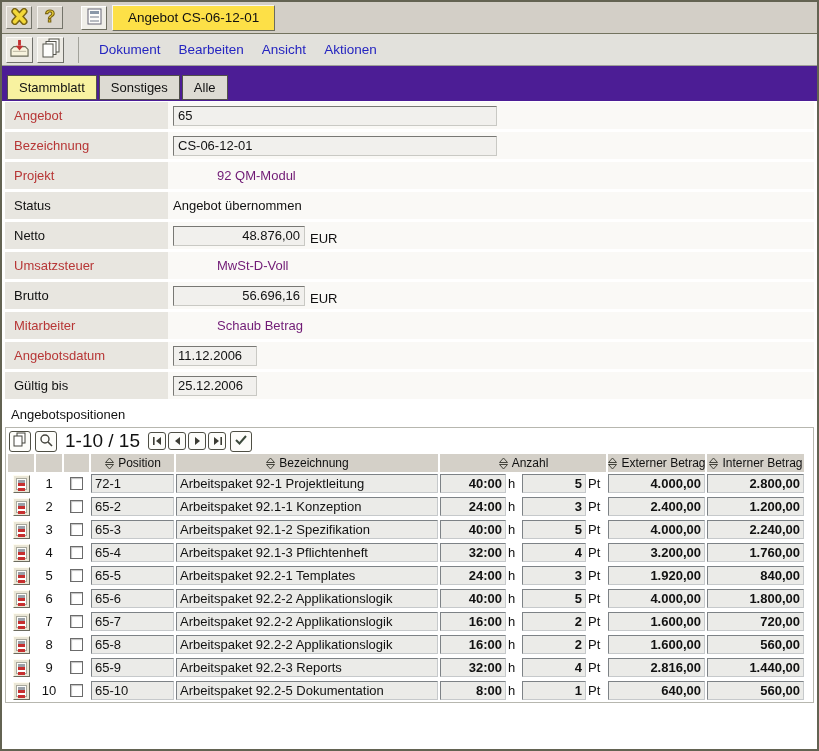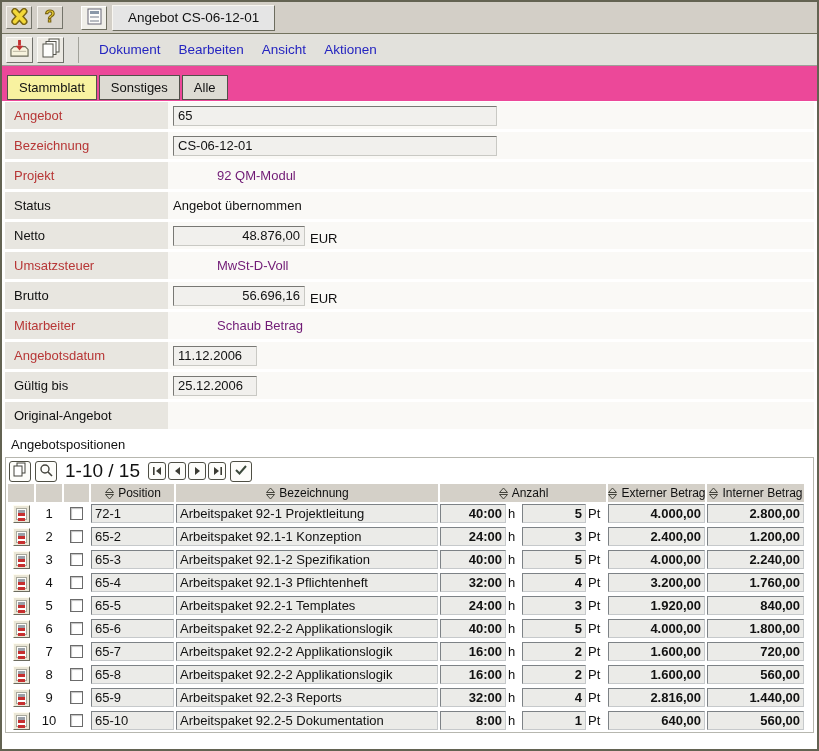--- a/index.html
+++ b/index.html
@@ -25,40 +25,40 @@
     border:1px solid; border-color:#f5f3ee #74746a #74746a #f5f3ee;
     display:flex; align-items:center; justify-content:center; cursor:default;
   }
   .doc-btn{
     margin-left:13px; width:26px; height:24px; background:#f0efe9;
     border:1px solid; border-color:#fff #6e6e60 #6e6e60 #fff;
     display:flex; align-items:center; justify-content:center;
   }
   .title-tab{
     height:26px; display:flex; align-items:center; padding:0 15px;
-    background:#e5e5e5; border:1px solid;
+    background:#fde047; border:1px solid;
     border-color:#f8f6f1 #6c6c5e #6c6c5e #f8f6f1;
     font-size:13.5px; white-space:nowrap;
   }
   
   .menubar{
     height:32px; flex:none; background:#e2e1dc;
     border-bottom:1px solid #9e9e98;
     display:flex; align-items:center; padding:0 4px; gap:4px;
   }
   .mb-btn{
     width:27px; height:26px; background:#eceae3;
     border:1px solid; border-color:#fbfaf6 #70706a #70706a #fbfaf6;
     display:flex; align-items:center; justify-content:center;
   }
   .mb-sep{ width:1px; height:26px; background:#a2a29a; margin:0 7px 0 10px; }
   .menu-wrap{ display:flex; }
   .menu-item{ color:#2424c0; margin:0 9px; font-size:13.5px; cursor:default; }
   
-  .tabrow{ flex:none; height:35px; padding:9px 0 0 5px; display:flex; gap:2px; background:#ec4899; }
+  .tabrow{ flex:none; height:35px; padding:9px 0 0 5px; display:flex; gap:2px; background:#4c1d95; }
   .tab{
     height:25px; padding:0 11px; display:flex; align-items:center;
     background:#dddbd3; border:1px solid #51514a; font-size:13px; cursor:default;
   }
   .tab.active{ background:#f8f2a0; }
   
   .form{ flex:none; padding-top:1px; }
   .form-row{ display:flex; height:27px; margin:0 3px 3px 3px; }
   .form-label{
     width:163px; flex:none; background:#e8e6e0;
@@ -297,30 +297,20 @@
   </div>
 
   <div class="form-row">
     <div class="form-label">Gültig bis</div>
     <div class="form-value">
 
       <div class="inp date">25.12.2006</div>
     </div>
   </div>
 
-  <div class="form-row">
-    <div class="form-label">Original-Angebot</div>
-    <div class="form-value">
-      
-      
-      
-      
-      
-    </div>
-  </div>
 </div>
 
   <div class="section-title">Angebotspositionen</div>
 
   <div class="positions">
     <div class="pager">
       <div class="pg-btn">
         <span>
           <svg width="14" height="15" viewBox="0 0 14 15">
             <rect x="4" y="1" width="8" height="10" fill="#fff" stroke="#44443c"></rect>

